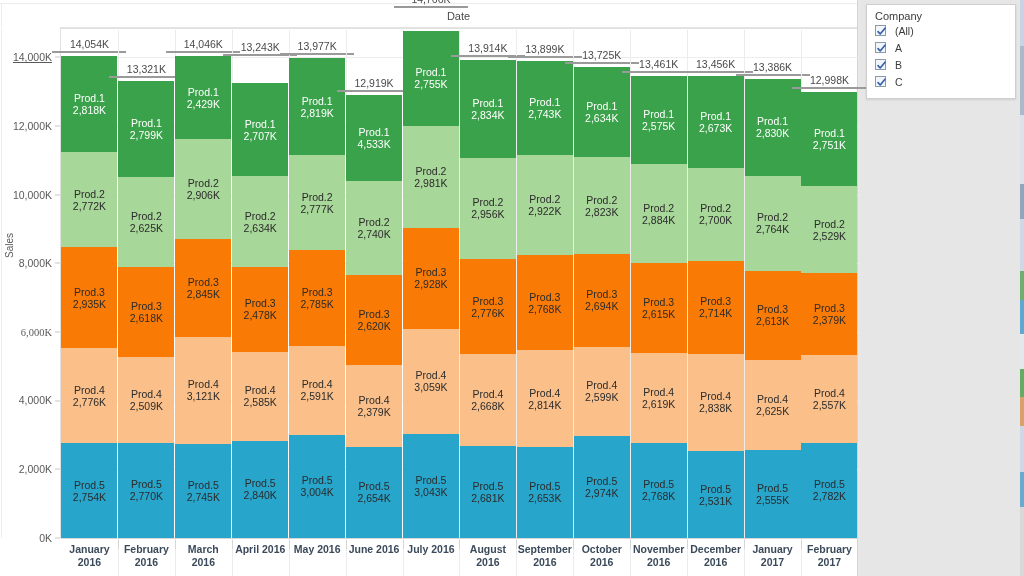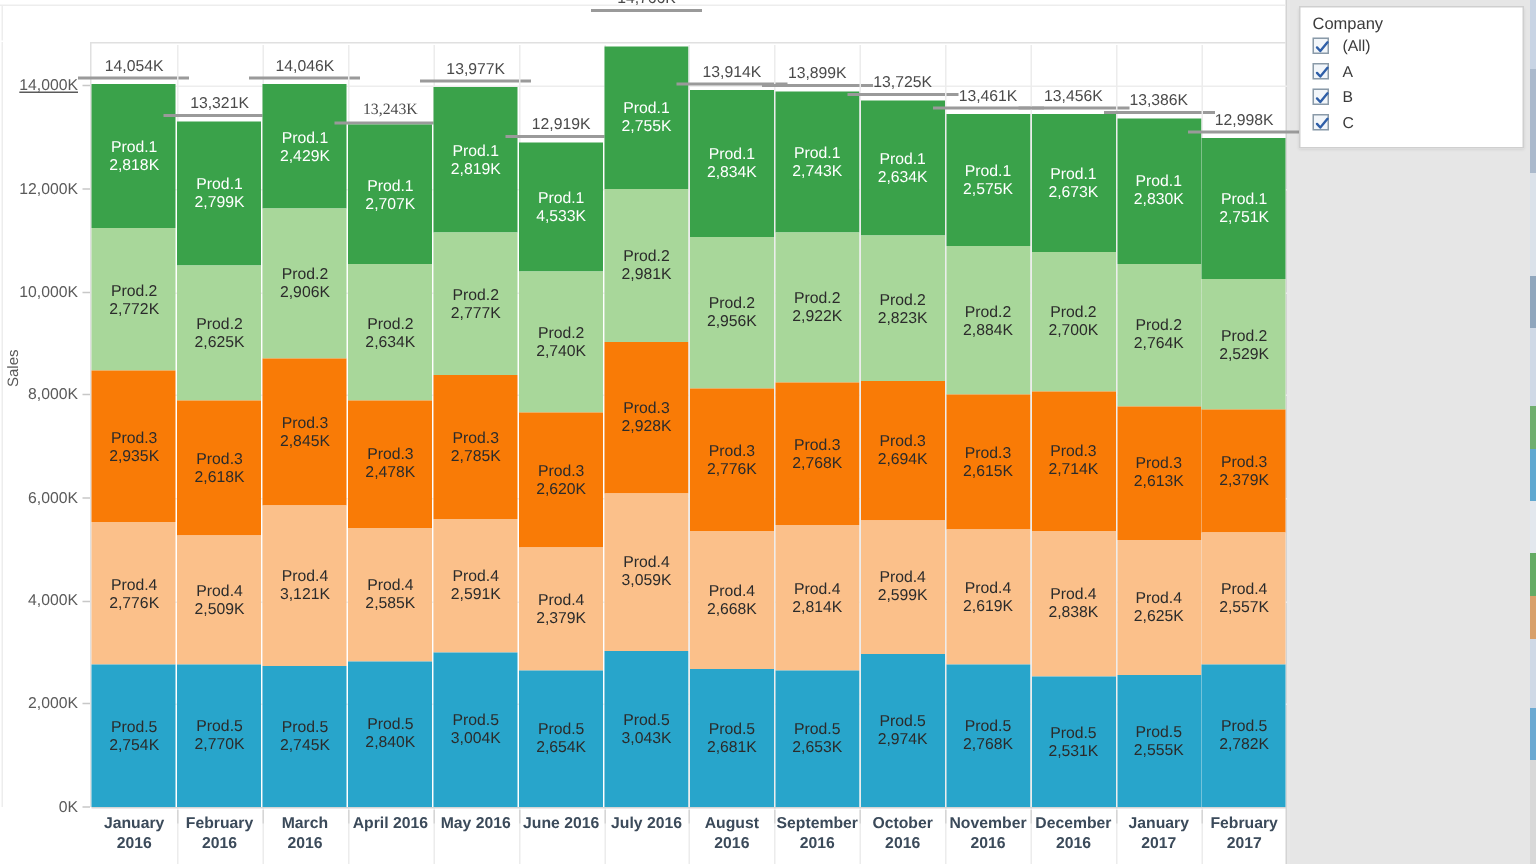--- a/index.html
+++ b/index.html
@@ -207,35 +207,38 @@
 
   <div class="right-panel-bg"></div>
   <div class="edge-strip"></div>
 
   <div class="worksheet">
 
     <div class="frame-top-outer"></div>
     <div class="frame-left-outer"></div>
 
     <div class="col-header-left-line"></div>
+    <div class="col-header">
+      <span>Date</span>
+    </div>
 
     <div class="frame-top"></div>
     <div class="frame-v"></div>
 
     <div class="y-axis-title">Sales</div>
     <div class="y-ticks" id="y-ticks">
         <div class="y-tick" style="top: 27.4595px; text-decoration: underline;">14,000K</div>
         <div class="y-tick-mark" style="top: 27.4595px;"></div>
         <div class="y-tick" style="top: 96.1081px; margin-left: 48px;">12,000K</div>
         <div class="y-tick-mark" style="top: 96.1081px;"></div>
         <div class="y-tick" style="top: 164.757px;">10,000K</div>
         <div class="y-tick-mark" style="top: 164.757px;"></div>
         <div class="y-tick" style="top: 233.405px;">8,000K</div>
         <div class="y-tick-mark" style="top: 233.405px;"></div>
-        <div class="y-tick" style="top: 302.054px;">6,000K</div>
+        <div class="y-tick" style="top: 302.054px; font-family: Liberation Serif, serif;">6,000K</div>
         <div class="y-tick-mark" style="top: 302.054px;"></div>
         <div class="y-tick" style="top: 370px;">4,000K</div>
         <div class="y-tick-mark" style="top: 370.703px;"></div>
         <div class="y-tick" style="top: 439.351px;">2,000K</div>
         <div class="y-tick-mark" style="top: 439.351px;"></div>
         <div class="y-tick" style="top: 508px;">0K</div>
         <div class="y-tick-mark" style="top: 508px;"></div>
       </div>
 
     <div class="plot">
@@ -327,21 +330,21 @@
                 <span class="seg-name">Prod.4</span>
                 <span class="seg-val">3,121K</span>
               </div>
               <div class="seg" style="height: 94.2203px; background: rgb(40, 165, 203); color: rgb(43, 43, 43);">
                 <span class="seg-name">Prod.5</span>
                 <span class="seg-val">2,745K</span>
               </div>
             </div>
           </div>
           <div class="bar-col">
-            <div class="total-wrap" style="bottom: 455px; font-family: Liberation Serif, serif;">
+            <div class="total-wrap" style="bottom: 482px;">
               <div class="total-label">13,243K</div>
               <div class="total-rule"></div>
             </div>
             <div class="bar-stack" style="height: 454.557px;">
               <div class="seg" style="height: 92.9159px; background: rgb(58, 162, 74); color: rgb(255, 255, 255);">
                 <span class="seg-name">Prod.1</span>
                 <span class="seg-val">2,707K</span>
               </div>
               <div class="seg" style="height: 90.4103px; background: rgb(168, 215, 154); color: rgb(43, 43, 43);">
                 <span class="seg-name">Prod.2</span>

